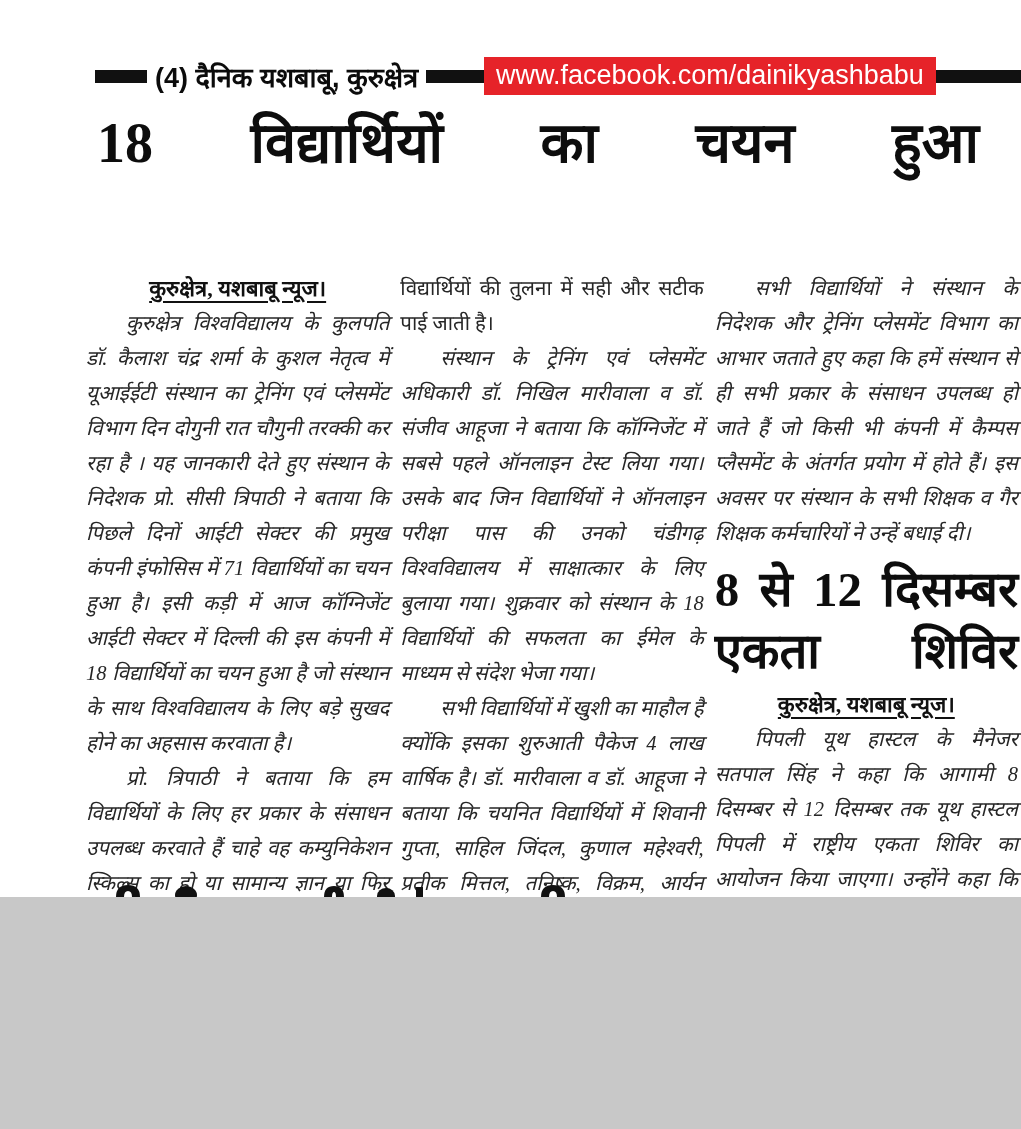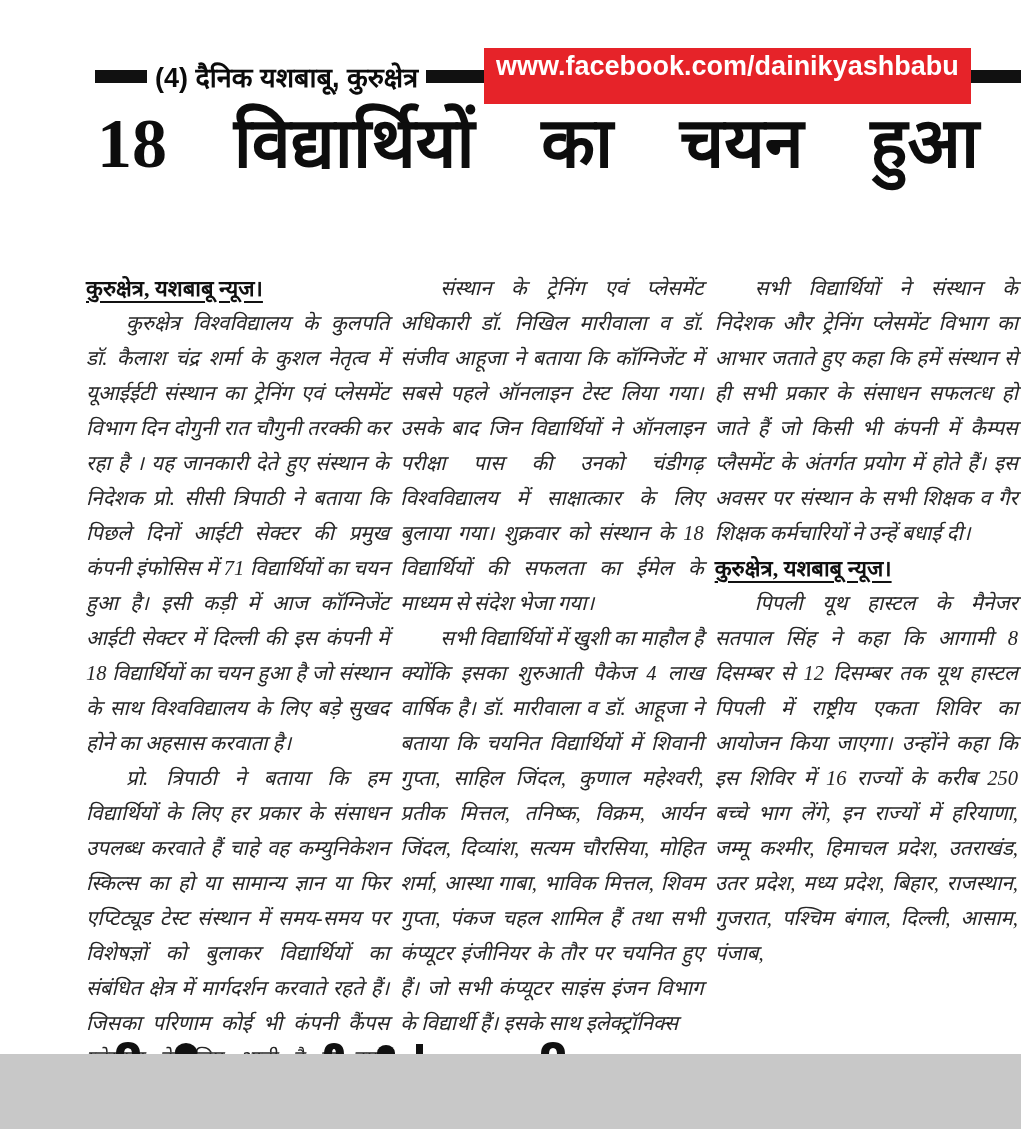--- a/index.html
+++ b/index.html
@@ -1,20 +1,20 @@
 <!DOCTYPE html>
 <html lang="hi"><head>
 <meta charset="utf-8">
 <style>
   * { margin: 0; padding: 0; box-sizing: border-box; }
   html, body { background: #c8c8c8; }
   .page {
     position: relative;
     width: 1021px;
-    height: 1054px;
+    height: 897px;
     margin: 0 auto;
     background: #ffffff;
     overflow: hidden;
     font-family: "Liberation Serif", serif;
     color: #222222;
   }
   
   .masthead {
     position: absolute;
     top: 55px; left: 95px; right: 0;
@@ -31,34 +31,34 @@
     font-weight: bold;
     font-size: 27px;
     color: #0b0b0b;
     white-space: nowrap;
     padding: 0 8px;
   }
   .fb-box {
     background: #e62329;
     color: #ffffff;
     font-family: "Liberation Sans", sans-serif;
-    font-weight: bold;
+    font-weight: normal;
     font-size: 27px;
     line-height: 1;
-    padding: 5px 12px 24px 12px;
+    padding: 5px 12px 6px 12px;
     white-space: nowrap;
   }
   
   .headline {
     position: absolute;
     top: 103px; left: 63px; right: 8px;
     color: #0d0d0d;
     font-weight: 800;
     line-height: 81px;
-    font-size: 70px;
+    font-size: 56px;
   }
   .headline .hl1 { text-align: justify; text-align-last: justify; padding: 0 34px; }
   .headline .hl2 { text-align: justify; text-align-last: justify; }
   
   .columns {
     position: absolute;
     top: 271px; left: 86px;
     width: 932px;
     display: flex;
     gap: 11px;
@@ -68,21 +68,21 @@
     font-size: 20.5px;
     line-height: 35px;
     color: #262626;
     text-align: justify;
   }
   .body-text p.indent { text-indent: 40px; font-style: italic; }
   .dateline {
     font-weight: bold;
     font-size: 22px;
     color: #111111;
-    text-align: left;
+    text-align: center;
     text-decoration: underline;
     text-underline-offset: 5px;
     line-height: 35px;
   }
   
   .subheadline {
     color: #0d0d0d;
     font-weight: 800;
     font-size: 49px;
     line-height: 62px;
@@ -116,27 +116,32 @@
 
   <div class="columns">
 
     <div class="col body-text">
       <div class="dateline">कुरुक्षेत्र, यशबाबू न्यूज।</div>
       <p class="indent">कुरुक्षेत्र विश्वविद्यालय के कुलपति डॉ. कैलाश चंद्र शर्मा के कुशल नेतृत्व में यूआईईटी संस्थान का ट्रेनिंग एवं प्लेसमेंट विभाग दिन दोगुनी रात चौगुनी तरक्की कर रहा है । यह जानकारी देते हुए संस्थान के निदेशक प्रो. सीसी त्रिपाठी ने बताया कि पिछले दिनों आईटी सेक्टर की प्रमुख कंपनी इंफोसिस में 71 विद्यार्थियों का चयन हुआ है। इसी कड़ी में आज कॉग्निजेंट आईटी सेक्टर में दिल्ली की इस कंपनी में 18 विद्यार्थियों का चयन हुआ है जो संस्थान के साथ विश्वविद्यालय के लिए बड़े सुखद होने का अहसास करवाता है।</p>
       <p class="indent">प्रो. त्रिपाठी ने बताया कि हम विद्यार्थियों के लिए हर प्रकार के संसाधन उपलब्ध करवाते हैं चाहे वह कम्युनिकेशन स्किल्स का हो या सामान्य ज्ञान या फिर एप्टिट्यूड टेस्ट संस्थान में समय-समय पर विशेषज्ञों को बुलाकर विद्यार्थियों का संबंधित क्षेत्र में मार्गदर्शन करवाते रहते हैं। जिसका परिणाम कोई भी कंपनी कैंपस प्लेसमेंट के लिए आती है तो हमारे विद्यार्थियों की स्किल्स अन्य</p>
     </div>
 
     <div class="col body-text">
+      <p>विद्यार्थियों की तुलना में सही और सटीक पाई जाती है।</p>
       <p class="indent">संस्थान के ट्रेनिंग एवं प्लेसमेंट अधिकारी डॉ. निखिल मारीवाला व डॉ. संजीव आहूजा ने बताया कि कॉग्निजेंट में सबसे पहले ऑनलाइन टेस्ट लिया गया। उसके बाद जिन विद्यार्थियों ने ऑनलाइन परीक्षा पास की उनको चंडीगढ़ विश्वविद्यालय में साक्षात्कार के लिए बुलाया गया। शुक्रवार को संस्थान के 18 विद्यार्थियों की सफलता का ईमेल के माध्यम से संदेश भेजा गया।</p>
       <p class="indent">सभी विद्यार्थियों में खुशी का माहौल है क्योंकि इसका शुरुआती पैकेज 4 लाख वार्षिक है। डॉ. मारीवाला व डॉ. आहूजा ने बताया कि चयनित विद्यार्थियों में शिवानी गुप्ता, साहिल जिंदल, कुणाल महेश्वरी, प्रतीक मित्तल, तनिष्क, विक्रम, आर्यन जिंदल, दिव्यांश, सत्यम चौरसिया, मोहित शर्मा, आस्था गाबा, भाविक मित्तल, शिवम गुप्ता, पंकज चहल शामिल हैं तथा सभी कंप्यूटर इंजीनियर के तौर पर चयनित हुए हैं। जो सभी कंप्यूटर साइंस इंजन विभाग के विद्यार्थी हैं। इसके साथ इलेक्ट्रॉनिक्स</p>
     </div>
 
     <div class="col body-text">
-      <p class="indent">सभी विद्यार्थियों ने संस्थान के निदेशक और ट्रेनिंग प्लेसमेंट विभाग का आभार जताते हुए कहा कि हमें संस्थान से ही सभी प्रकार के संसाधन सफलत्ध हो जाते हैं जो किसी भी कंपनी में कैम्पस प्लैसमेंट के अंतर्गत प्रयोग में होते हैं। इस अवसर पर संस्थान के सभी शिक्षक व गैर शिक्षक कर्मचारियों ने उन्हें बधाई दी।</p>
+      <p class="indent">सभी विद्यार्थियों ने संस्थान के निदेशक और ट्रेनिंग प्लेसमेंट विभाग का आभार जताते हुए कहा कि हमें संस्थान से ही सभी प्रकार के संसाधन उपलब्ध हो जाते हैं जो किसी भी कंपनी में कैम्पस प्लैसमेंट के अंतर्गत प्रयोग में होते हैं। इस अवसर पर संस्थान के सभी शिक्षक व गैर शिक्षक कर्मचारियों ने उन्हें बधाई दी।</p>
 
+      <div class="subheadline">
+        <div class="shl">8 से 12 दिसम्बर</div>
+        <div class="shl">एकता शिविर</div>
+      </div>
 
       <div class="dateline">कुरुक्षेत्र, यशबाबू न्यूज।</div>
       <p class="indent">पिपली यूथ हास्टल के मैनेजर सतपाल सिंह ने कहा कि आगामी 8 दिसम्बर से 12 दिसम्बर तक यूथ हास्टल पिपली में राष्ट्रीय एकता शिविर का आयोजन किया जाएगा। उन्होंने कहा कि इस शिविर में 16 राज्यों के करीब 250 बच्चे भाग लेंगे, इन राज्यों में हरियाणा, जम्मू कश्मीर, हिमाचल प्रदेश, उतराखंड, उतर प्रदेश, मध्य प्रदेश, बिहार, राजस्थान, गुजरात, पश्चिम बंगाल, दिल्ली, आसाम, पंजाब,</p>
     </div>
 
   </div>
 
   <div class="cutoff-fragment">
     <svg width="600" height="16" viewBox="0 0 600 16">
       <path d="M30 16 Q30 4 42 4 Q54 4 54 16 L46 16 Q46 10 42 10 Q38 10 38 16 Z" fill="#111"></path>

